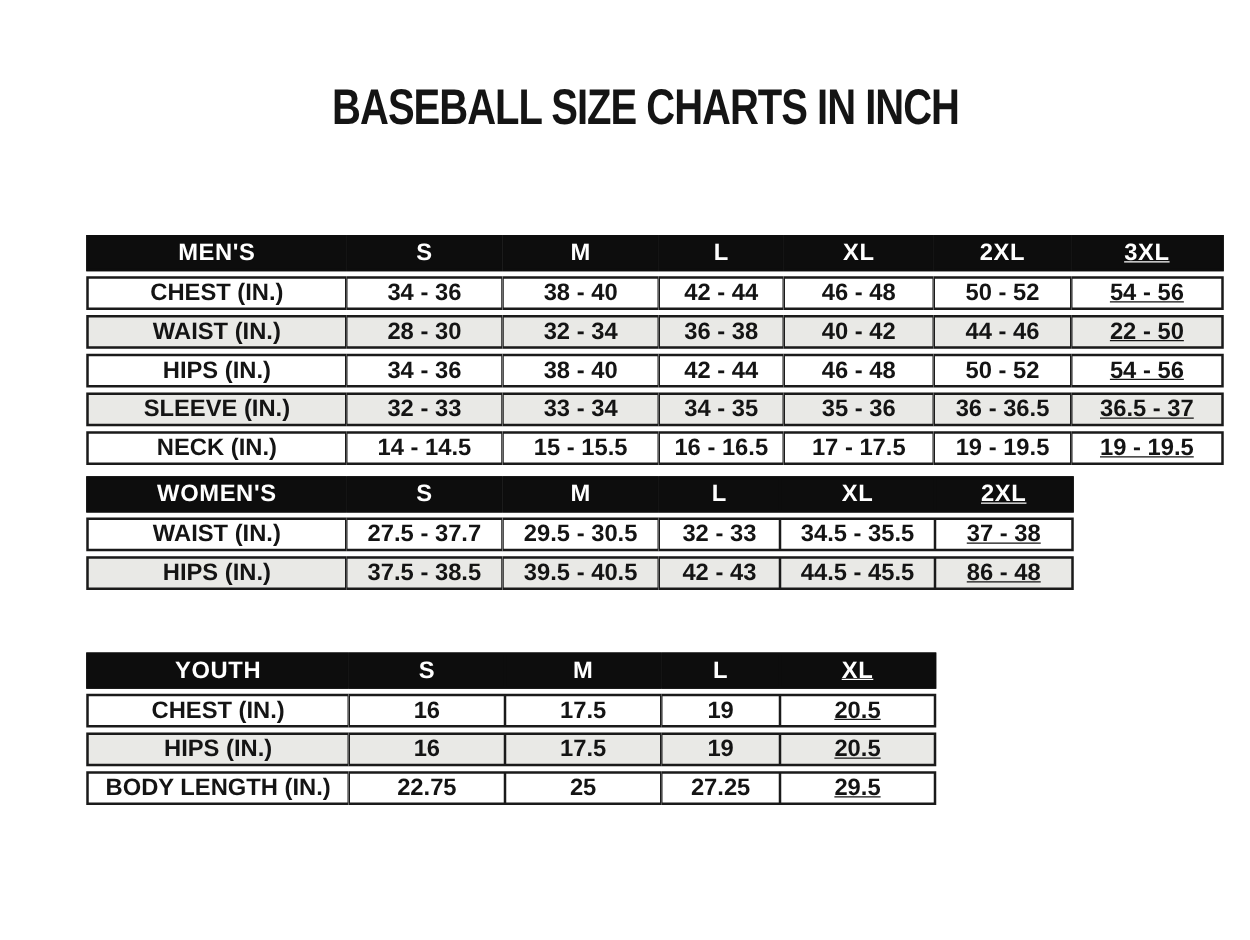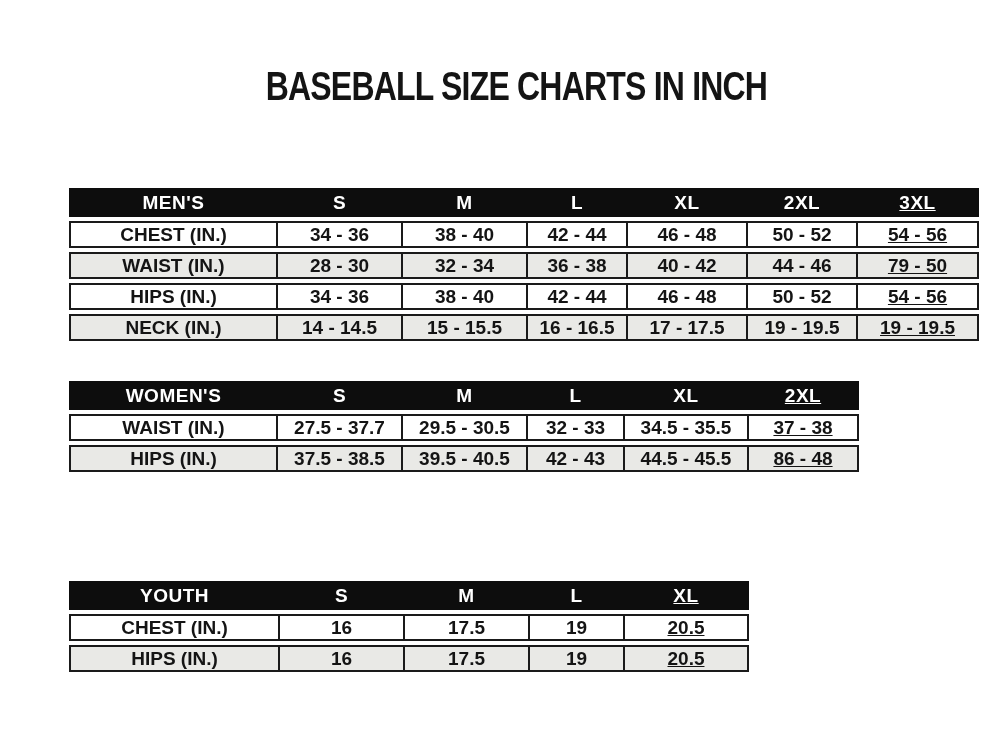--- a/index.html
+++ b/index.html
@@ -26,21 +26,21 @@
     white-space: nowrap;
   }
   .title span {
     display: inline-block;
     transform: scaleX(0.80);
     transform-origin: center;
   }
   .tbl-wrap { position: absolute; left: 45px; margin-left: 24px; }
   .tbl-wrap.mens   { top: 184px; }
   .tbl-wrap.womens { top: 377px; }
-  .tbl-wrap.youth  { top: 577px; }
+  .tbl-wrap.youth  { top: 518px; }
 
   table {
     border-collapse: separate;
     border-spacing: 0 4px;
     table-layout: fixed;
   }
   th, td {
     border: 2px solid var(--border, #1a1a1a);
     border-left-width: 1px;
     border-right-width: 1px;
@@ -129,32 +129,41 @@
             <td>50 - 52</td>
             <td>54 - 56</td>
           </tr>
           <tr>
             <td>WAIST (IN.)</td>
             <td>28 - 30</td>
             <td>32 - 34</td>
             <td>36 - 38</td>
             <td>40 - 42</td>
             <td>44 - 46</td>
-            <td>79 - 50</td>
+            <td>22 - 50</td>
           </tr>
           <tr>
             <td>HIPS (IN.)</td>
             <td>34 - 36</td>
             <td>38 - 40</td>
             <td>42 - 44</td>
             <td>46 - 48</td>
             <td>50 - 52</td>
             <td>54 - 56</td>
           </tr>
           <tr>
+            <td>SLEEVE (IN.)</td>
+            <td>32 - 33</td>
+            <td>33 - 34</td>
+            <td>34 - 35</td>
+            <td>35 - 36</td>
+            <td>36 - 36.5</td>
+            <td>36.5 - 37</td>
+          </tr>
+          <tr>
             <td>NECK (IN.)</td>
             <td>14 - 14.5</td>
             <td>15 - 15.5</td>
             <td>16 - 16.5</td>
             <td>17 - 17.5</td>
             <td>19 - 19.5</td>
             <td>19 - 19.5</td>
           </tr>
         </tbody>
     </table>
@@ -227,17 +236,24 @@
             <td>19</td>
             <td>20.5</td>
           </tr>
           <tr>
             <td>HIPS (IN.)</td>
             <td>16</td>
             <td>17.5</td>
             <td>19</td>
             <td>20.5</td>
           </tr>
+          <tr>
+            <td>BODY LENGTH (IN.)</td>
+            <td>22.75</td>
+            <td>25</td>
+            <td>27.25</td>
+            <td>29.5</td>
+          </tr>
         </tbody>
     </table>
   </div>
 
 </div>
 
 </body></html>

